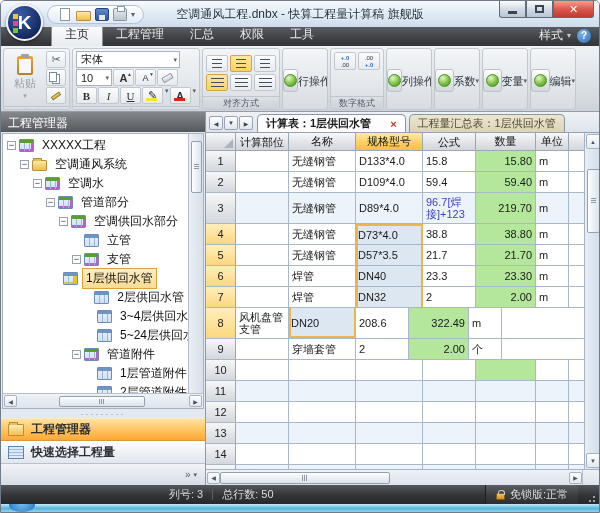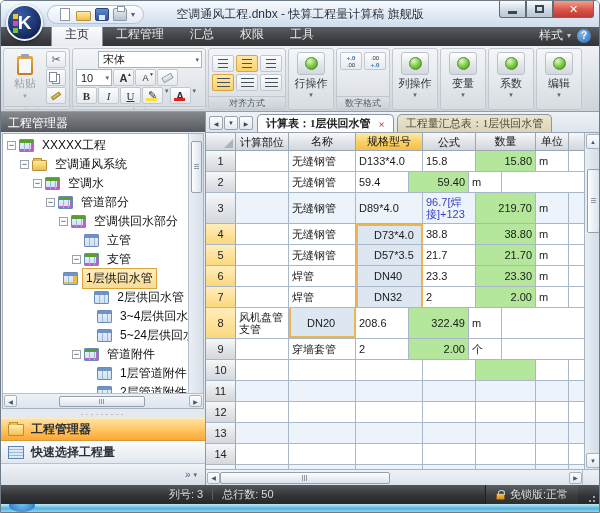--- a/index.html
+++ b/index.html
@@ -48,42 +48,42 @@
   .ico-clipboard::after { content:""; position:absolute; left:4px; top:-2px; width:8px; height:4px; background:#9aa3ad; border-radius:1px; }
   .paste-lbl { font-size:11px; color:#9aa1a9; }
   .paste-dd { font-size:7px; color:#9aa1a9; }
   .mini-col { display:flex; flex-direction:column; gap:1px; justify-content:center; }
   .mini-btn { width:20px; height:17px; border:1px solid #c0c7ce; border-radius:2px; background:linear-gradient(#fbfcfd,#e6eaee); display:flex; align-items:center; justify-content:center; font-size:11px; color:#5a646e; }
   .ico-copy { width:8px; height:10px; background:#fff; border:1px solid #7e8a96; box-shadow:3px 2px 0 -1px #fff, 3px 2px 0 0 #7e8a96; margin:-2px 3px 0 -3px; }
   .ico-brush { width:10px; height:4px; background:linear-gradient(#f5d45a,#caa42e); border:1px solid #9b7c20; transform:rotate(-35deg); }
   .font-grid { display:flex; flex-direction:column; gap:1px; }
   .combo { background:#fff; border:1px solid #a9b3be; height:17px; display:flex; align-items:center; font-size:11px; color:#222; padding:0 2px 0 4px; }
   .combo .dd { margin-left:auto; font-size:7px; color:#5a646e; padding-left:4px; }
-  .font-name-combo { width:104px;margin-left:22px; }
+  .font-name-combo { width:104px; }
   .font-row { display:flex; gap:1px; }
   .size-combo { width:36px; }
   .fmt-btn { width:21px; height:17px; border:1px solid #c0c7ce; border-radius:2px; background:linear-gradient(#fbfcfd,#e6eaee); display:flex; align-items:center; justify-content:center; font-size:11px; color:#333; position:relative; }
   .fmt-b { font-weight:bold; font-family:"Liberation Serif",serif; }
   .fmt-i { font-style:italic; font-family:"Liberation Serif",serif; }
   .fmt-u { text-decoration:underline; font-family:"Liberation Serif",serif; }
   .bar-under::after { content:""; position:absolute; left:3px; bottom:2px; right:5px; height:3px; }
   .hl-bar::after { background:#f7e13a; }
   .fc-bar::after { background:#d22; }
   .grow-arrow::after { content:"▲"; position:absolute; right:1px; top:1px; font-size:5px; color:#445; }
   .shrink-arrow::after { content:"▼"; position:absolute; right:1px; top:1px; font-size:5px; color:#445; }
   .ico-eraser { width:11px; height:6px; background:linear-gradient(#f3f6fa,#c9d2dc); border:1px solid #8e99a5; transform:rotate(-30deg); border-radius:1px; }
   .tiny-dd { font-size:7px; color:#5a646e; margin-left:1px; }
   .align-grid { display:flex; flex-direction:column; gap:2px; justify-content:center; }
   .align-row { display:flex; gap:2px; }
   .align-btn { width:22px; height:17px; border:1px solid #c0c7ce; border-radius:2px; background:linear-gradient(#fbfcfd,#e6eaee); display:flex; align-items:center; justify-content:center; }
   .align-btn.active { background:linear-gradient(#ffe7a6,#fbd169); border-color:#d6a63e; }
   .lines { width:13px; height:9px; background:repeating-linear-gradient(#44525f 0 1px,transparent 1px 4px); }
   .lines.short { width:10px; }
   .bigbtn-group { width:46px; align-items:center; }
-  .bigbtn { display:flex; flex-direction:column; align-items:center; justify-content:flex-start; padding-top:3px; width:100%; height:100%; }
+  .bigbtn { display:flex; flex-direction:row; align-items:center; justify-content:flex-start; padding-top:3px; width:100%; height:100%; }
   .orb-btn { width:28px; height:23px; border:1px solid #b9c1c9; border-radius:3px; background:linear-gradient(#ffffff,#dfe5ea 60%,#d2d8de); display:flex; align-items:center; justify-content:center; }
   .orb { width:13px; height:13px; border-radius:50%; background:radial-gradient(circle at 35% 28%,#e2f8c2,#7cc243 55%,#3f8a1d); border:1px solid #4e8f2a; }
   .bigbtn-lbl { font-size:11px; color:#2e353d; margin-top:1px; white-space:nowrap; }
   .bigbtn-dd { font-size:7px; color:#5a646e; }
   .numfmt-body { flex-direction:column; align-items:center; justify-content:flex-start; }
   .dec-row { display:flex; gap:2px; margin-top:1px; }
   .dec-btn { width:22px; height:18px; border:1px solid #c0c7ce; border-radius:2px; background:linear-gradient(#fbfcfd,#e6eaee); font-size:6px; line-height:7px; color:#334; text-align:center; padding-top:2px; }
   .dec-btn b { color:#2b6cb4; }
   .ribbon-spacer { flex:1; }
 
@@ -124,21 +124,21 @@
   .panel-btn.active { background:linear-gradient(#ffe2a2,#ffc35f 55%,#ffa733); border-top-color:#ffe9c0; border-bottom-color:#d8983a; }
   .pi-folder { width:16px; height:12px; background:linear-gradient(#ffedb0,#f2c155); border:1px solid #b98d33; border-radius:1px; position:relative; }
   .pi-folder::before { content:""; position:absolute; left:0; top:-3px; width:7px; height:2px; background:#edc056; border:1px solid #b98d33; border-bottom:none; }
   .pi-grid { width:16px; height:13px; border:1px solid #5d83b5; background:repeating-linear-gradient(#dce9f7 0 2px,#9db9dc 2px 3px); }
   .sb-footer { flex:none; height:21px; background:linear-gradient(#f0f3f7,#d7dee6); display:flex; align-items:center; justify-content:flex-end; gap:3px; padding-right:8px; color:#55606b; font-size:10px; }
 
   
   .sheet { flex:1; min-width:0; display:flex; flex-direction:column; background:#cfdae6; }
   .tab-row { height:21px; flex:none; background:linear-gradient(#eef2f6,#dde4ec); border-bottom:1px solid #97a3b1; display:flex; align-items:flex-end; padding:0 0 0 3px; }
   .nav-btn { width:14px; height:14px; margin:0 1px 2px 0; border:1px solid #99a5b3; border-radius:2px; background:linear-gradient(#fdfdfe,#e1e8ef); font-size:6px; color:#3d4752; display:flex; align-items:center; justify-content:center; }
-  .sheet-tab { height:18px; margin-left:3px; padding:0 8px; display:flex; align-items:center; gap:8px; font-size:11px; color:#4c4834; border:1px solid #8a96a4; border-bottom:none; border-radius:5px 5px 0 0; background:linear-gradient(#ece6d0,#dcd4b6); white-space:nowrap;font-family:Liberation Serif, serif; }
+  .sheet-tab { height:18px; margin-left:3px; padding:0 8px; display:flex; align-items:center; gap:19px; font-size:11px; color:#4c4834; border:1px solid #8a96a4; border-bottom:none; border-radius:5px 5px 0 0; background:linear-gradient(#ece6d0,#dcd4b6); white-space:nowrap; }
   .sheet-tab.active { background:#fdfdfd; color:#1c1c1c; font-weight:bold; }
   .tab-close { color:#c43a2e; font-weight:bold; font-size:11px; line-height:10px; }
   .grid-area { flex:1; min-height:0; display:flex; }
   .grid { width:378px; flex:none; background:#fff; overflow:hidden; }
   .grow { display:flex; height:21px; border-bottom:1px solid #a9b8c8; background:#fff; }
   .grow.stripe { background:#ecf3fa; }
   .grow.tall { height:31px; }
   .gcell { border-right:1px solid #a9b8c8; height:100%; font-size:11px; color:#1a1a1a; padding:1px 3px; display:flex; align-items:center; overflow:hidden; }
   .c-rh { width:30px; flex:none; justify-content:center; background:linear-gradient(#f6f7f8,#e0e3e7 60%,#d4d8dd); border-color:#9aa7b4; color:#222; }
   .c-rh.rh-sel { background:linear-gradient(#ffeebb,#fbd77e); }
@@ -148,21 +148,21 @@
   .c-frm { width:53px; flex:none; white-space:normal; line-height:12px; }
   .c-qty { width:60px; flex:none; justify-content:flex-end; }
   .c-unit { width:33px; flex:none; }
   .c-x { flex:1; border-right:none; }
   .ghdr { display:flex; height:18px; border-bottom:1px solid #9aa7b4; }
   .ghdr .gcell { background:linear-gradient(#f7f8fa,#e1e4e8 55%,#d3d7dc); justify-content:center; border-color:#9aa7b4; color:#111; padding:0; }
   .ghdr .hdr-spec { background:linear-gradient(#ffeaa9,#f9d064 55%,#f5c048); }
   .corner { position:relative; }
   .corner::after { content:""; position:absolute; right:2px; bottom:2px; border-left:9px solid transparent; border-bottom:9px solid #aab4bf; }
   .q-green { background:#b4e79b; }
-  .spec-sel { background:#dde7f2; border-left:2px solid #edb54e; border-right:2px solid #edb54e !important; padding-left:16px; }
+  .spec-sel { background:#dde7f2; border-left:2px solid #edb54e; border-right:2px solid #edb54e !important; padding-left:0; }
   .sel-first { border-top:2px solid #edb54e; }
   .sel-last { box-shadow:inset 0 -2px 0 #edb54e; }
   .frm-blue { color:#3a41c8; }
   .grid-vscroll { width:17px; flex:none; background:linear-gradient(90deg,#e7eef5,#d0dbe7); border-left:1px solid #a5b2c2; display:flex; flex-direction:column; align-items:center; }
   .gv-arrow { width:15px; height:15px; margin-top:1px; flex:none; border:1px solid #a7b2bf; border-radius:2px; background:linear-gradient(#fdfdfe,#e3e9f0); font-size:6px; color:#4a5561; display:flex; align-items:center; justify-content:center; }
   .gv-thumb { width:13px; height:64px; margin-top:20px; border:1px solid #93a0ae; border-radius:2px; background:linear-gradient(90deg,#fdfefe,#dbe3ec); position:relative; }
   .gv-thumb::after { content:""; position:absolute; left:3px; right:3px; top:50%; margin-top:-3px; height:1px; background:#8e9aa7; box-shadow:0 2px 0 #8e9aa7, 0 4px 0 #8e9aa7; }
   .gv-sp { flex:1; }
   .grid-hscroll { height:16px; flex:none; border-top:1px solid #a5b2c2; background:linear-gradient(#eef2f7,#dde4ec); display:flex; align-items:center; padding-left:1px; }
   .gh-thumb { width:170px; height:12px; border:1px solid #93a0ae; border-radius:2px; background:linear-gradient(#fdfefe,#dbe3ec); position:relative; }
@@ -345,31 +345,31 @@
         <span class="bigbtn-lbl">列操作</span>
         <span class="bigbtn-dd">▾</span>
       </div>
     </div>
 
     <div class="rgroup bigbtn-group">
       <div class="bigbtn">
         <span class="orb-btn">
             <span class="orb"></span>
           </span>
-        <span class="bigbtn-lbl">变量</span>
+        <span class="bigbtn-lbl">系数</span>
         <span class="bigbtn-dd">▾</span>
       </div>
     </div>
 
     <div class="rgroup bigbtn-group">
       <div class="bigbtn">
         <span class="orb-btn">
             <span class="orb"></span>
           </span>
-        <span class="bigbtn-lbl">系数</span>
+        <span class="bigbtn-lbl">变量</span>
         <span class="bigbtn-dd">▾</span>
       </div>
     </div>
 
     <div class="rgroup bigbtn-group">
       <div class="bigbtn">
         <span class="orb-btn">
             <span class="orb"></span>
           </span>
         <span class="bigbtn-lbl">编辑</span>
@@ -516,20 +516,21 @@
                 <div class="gcell c-spec">D133*4.0</div>
                 <div class="gcell c-frm">15.8</div>
                 <div class="gcell c-qty q-green">15.80</div>
                 <div class="gcell c-unit">m</div>
                 <div class="gcell c-x"></div>
               </div>
               <div class="grow">
                 <div class="gcell c-rh">2</div>
                 <div class="gcell c-part"></div>
                 <div class="gcell c-name">无缝钢管</div>
+                <div class="gcell c-spec">D109*4.0</div>
                 <div class="gcell c-frm">59.4</div>
                 <div class="gcell c-qty q-green">59.40</div>
                 <div class="gcell c-unit">m</div>
                 <div class="gcell c-x"></div>
               </div>
               <div class="grow tall stripe">
                 <div class="gcell c-rh">3</div>
                 <div class="gcell c-part"></div>
                 <div class="gcell c-name">无缝钢管</div>
                 <div class="gcell c-spec">D89*4.0</div>

